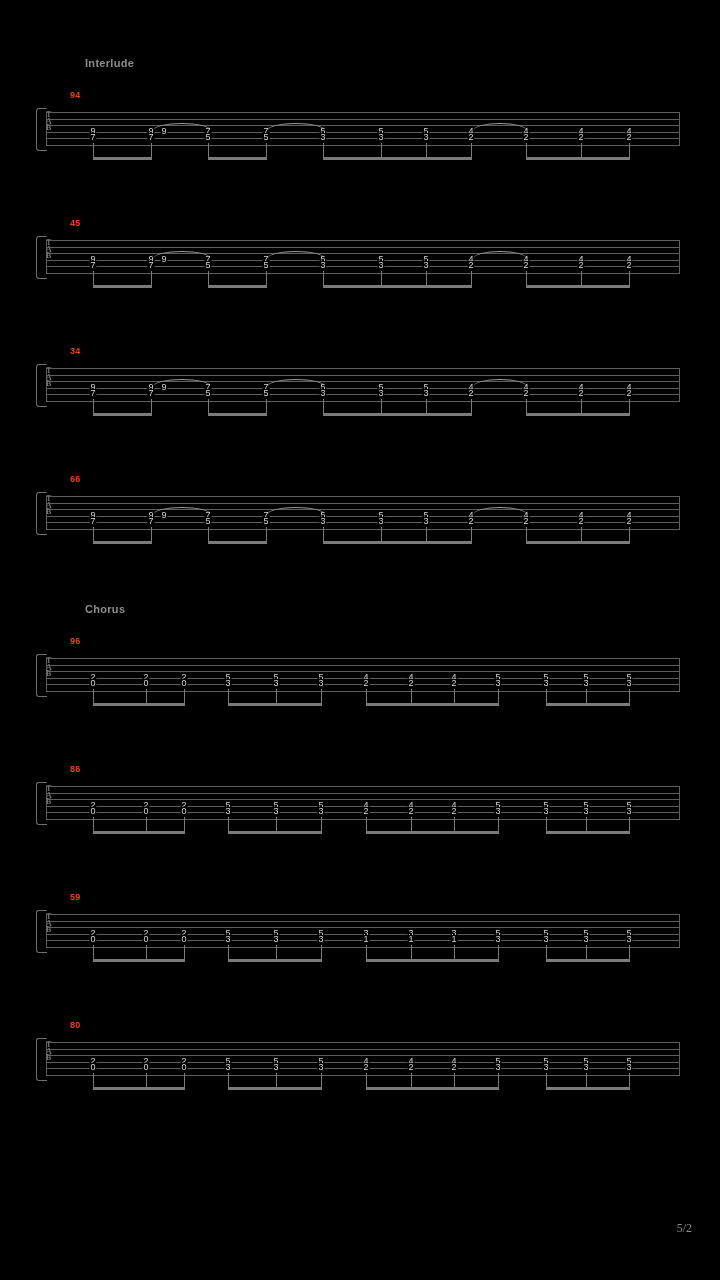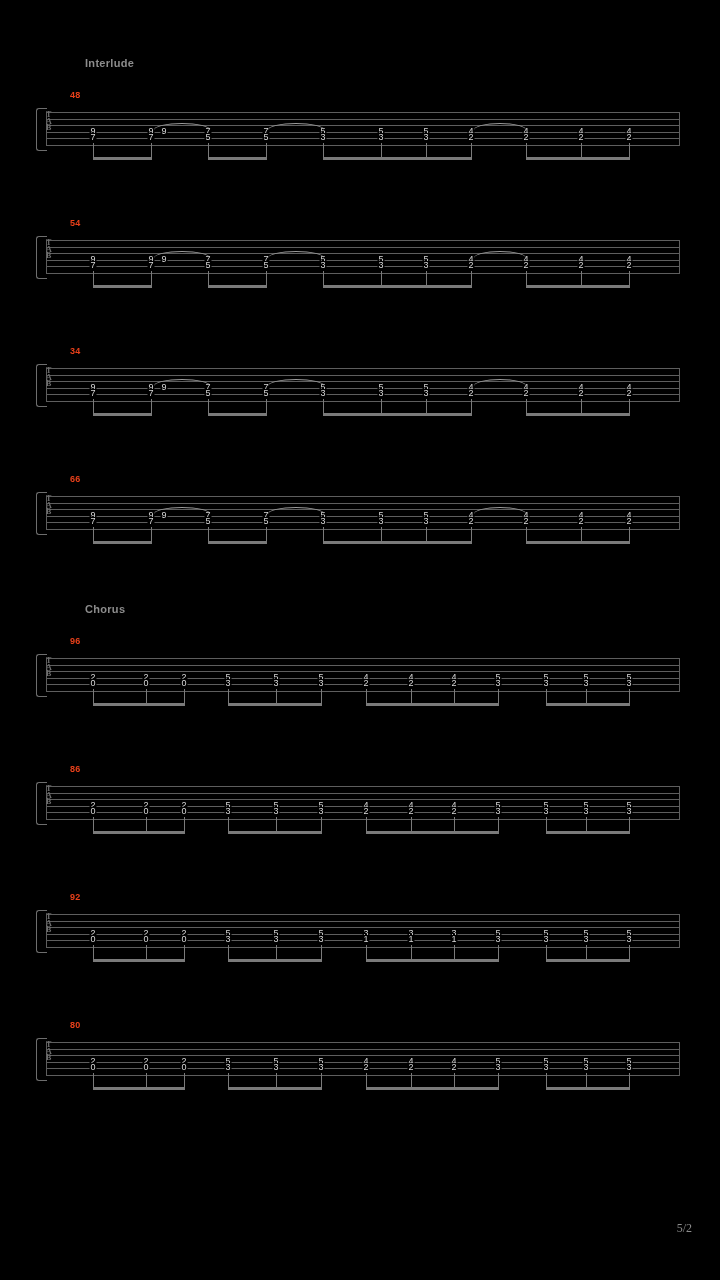--- a/index.html
+++ b/index.html
@@ -115,21 +115,21 @@
 </head>
 <body>
 
 <div class="page">
 
   <div class="section-label" style="left:85px; top:57px;">Interlude</div>
   <div class="section-label" style="left:85px; top:603px;">Chorus</div>
 
   <div id="systems-host">
       <div class="system" style="top: 90px; height: 110px;">
-        <div class="measure-number" style="left: 70px; top: 0px;">48</div>
+        <div class="measure-number" style="left: 70px; top: 0px;">94</div>
         <div class="bracket" style="top: 18px; height: 40.5px;"></div>
         <div class="staff" style="top: 0px; height: 110px;">
           <div class="staff-line" style="top: 22px;"></div>
           <div class="staff-line" style="top: 28.5px;"></div>
           <div class="staff-line" style="top: 35px;"></div>
           <div class="staff-line" style="top: 41.5px;"></div>
           <div class="staff-line" style="top: 48px;"></div>
           <div class="staff-line" style="top: 54.5px;"></div>
           <div class="barline" style="left: 0px; top: 22px; height: 32.5px;"></div>
           <div class="barline" style="left: 633px; top: 22px; height: 32.5px;"></div>
@@ -175,21 +175,21 @@
         <div class="stem" style="left: 471px; top: 52.5px; height: 17px;"></div>
         <div class="beam" style="left: 526px; top: 66.5px; width: 103px;"></div>
         <div class="stem" style="left: 526px; top: 52.5px; height: 17px;"></div>
         <div class="stem" style="left: 581px; top: 52.5px; height: 17px;"></div>
         <div class="stem" style="left: 629px; top: 52.5px; height: 17px;"></div>
         <div class="slur" style="left: 154px; width: 56px; top: 32.5px;"></div>
         <div class="slur" style="left: 268px; width: 56px; top: 32.5px;"></div>
         <div class="slur" style="left: 474px; width: 52px; top: 32.5px;"></div>
       </div>
       <div class="system" style="top: 218px; height: 110px;">
-        <div class="measure-number" style="left: 70px; top: 0px;">54</div>
+        <div class="measure-number" style="left: 70px; top: 0px;">45</div>
         <div class="bracket" style="top: 18px; height: 40.5px;"></div>
         <div class="staff" style="top: 0px; height: 110px;">
           <div class="staff-line" style="top: 22px;"></div>
           <div class="staff-line" style="top: 28.5px;"></div>
           <div class="staff-line" style="top: 35px;"></div>
           <div class="staff-line" style="top: 41.5px;"></div>
           <div class="staff-line" style="top: 48px;"></div>
           <div class="staff-line" style="top: 54.5px;"></div>
           <div class="barline" style="left: 0px; top: 22px; height: 32.5px;"></div>
           <div class="barline" style="left: 633px; top: 22px; height: 32.5px;"></div>
@@ -479,21 +479,21 @@
         <div class="stem" style="left: 366px; top: 52.5px; height: 17px;"></div>
         <div class="stem" style="left: 411px; top: 52.5px; height: 17px;"></div>
         <div class="stem" style="left: 454px; top: 52.5px; height: 17px;"></div>
         <div class="stem" style="left: 498px; top: 52.5px; height: 17px;"></div>
         <div class="beam" style="left: 546px; top: 66.5px; width: 83px;"></div>
         <div class="stem" style="left: 546px; top: 52.5px; height: 17px;"></div>
         <div class="stem" style="left: 586px; top: 52.5px; height: 17px;"></div>
         <div class="stem" style="left: 629px; top: 52.5px; height: 17px;"></div>
       </div>
       <div class="system" style="top: 892px; height: 110px;">
-        <div class="measure-number" style="left: 70px; top: 0px;">92</div>
+        <div class="measure-number" style="left: 70px; top: 0px;">59</div>
         <div class="bracket" style="top: 18px; height: 40.5px;"></div>
         <div class="staff" style="top: 0px; height: 110px;">
           <div class="staff-line" style="top: 22px;"></div>
           <div class="staff-line" style="top: 28.5px;"></div>
           <div class="staff-line" style="top: 35px;"></div>
           <div class="staff-line" style="top: 41.5px;"></div>
           <div class="staff-line" style="top: 48px;"></div>
           <div class="staff-line" style="top: 54.5px;"></div>
           <div class="barline" style="left: 0px; top: 22px; height: 32.5px;"></div>
           <div class="barline" style="left: 633px; top: 22px; height: 32.5px;"></div>

